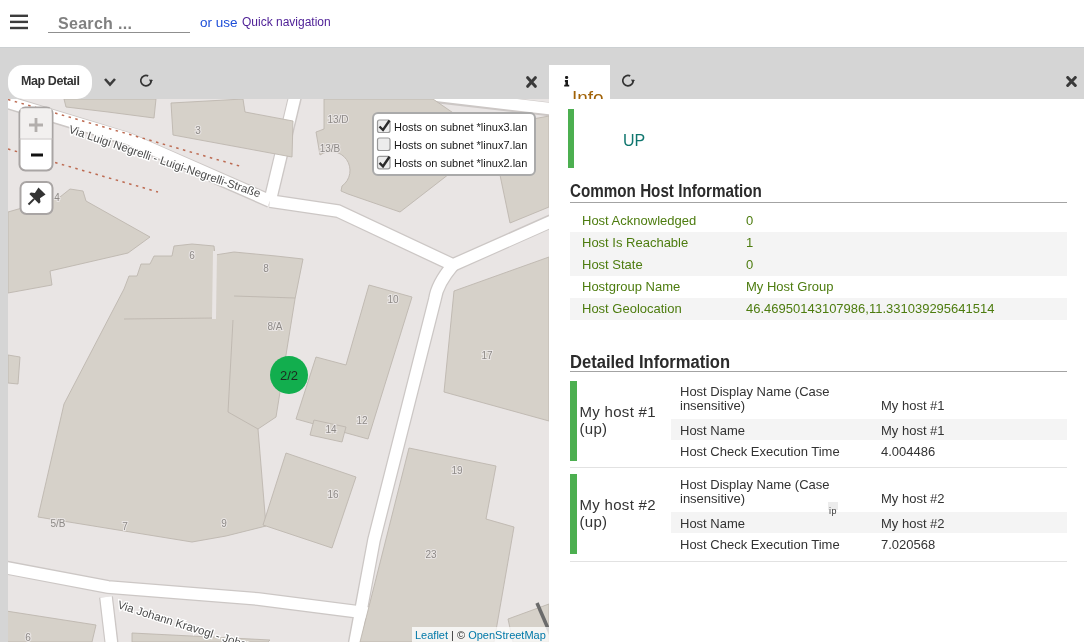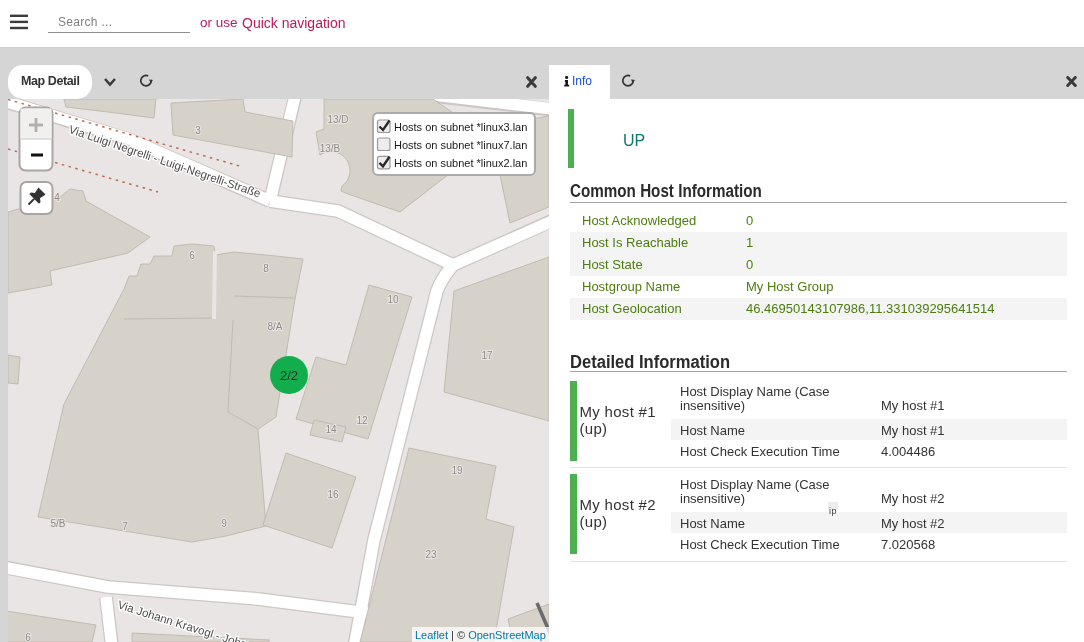--- a/index.html
+++ b/index.html
@@ -1,24 +1,24 @@
 <!DOCTYPE html>
 <html><head>
 <meta charset="utf-8">
 <style>
   * { margin:0; padding:0; box-sizing:border-box; }
   html,body { width:1084px; height:642px; overflow:hidden; }
   body { background:#d5d5d5; font-family:"Liberation Sans", sans-serif; position:relative; }
   .abs { position:absolute; }
   
   #topbar { position:absolute; left:0; top:0; width:1084px; height:48px; background:#fff; border-bottom:1px solid #ccd0d2; }
-  #searchph { position:absolute; left:58px; top:15px; font-size:12px; color:#808080; letter-spacing:0.3px; }
+  #searchph { position:absolute; left:58px; top:15px; font-size:16px; color:#808080; letter-spacing:0.3px;font-weight:bold; }
   #searchline { position:absolute; left:48px; top:32px; width:142px; height:1px; background:#8f8f8f; }
-  #oruse { position:absolute; left:200px; top:15px; font-size:13.5px; color:#be185d; }
-  #qnav { position:absolute; left:242px; top:15px; font-size:14px; color:#be185d; }
+  #oruse { position:absolute; left:200px; top:15px; font-size:13.5px; color:#1d4ed8; }
+  #qnav { position:absolute; left:242px; top:15px; font-size:12px; color:#4c1d95; }
   
   .tab { position:absolute; top:65px; height:34px; background:#fff; }
   #tab1 { left:8px; width:84px;border-radius:15px; }
   #tab1 span { position:absolute; left:13px; top:9px; font-size:12.5px; font-weight:bold; color:#333; letter-spacing:-0.4px; }
   #tab2 { left:549px; width:61px; }
   
   #rpanel { position:absolute; left:549px; top:99px; width:535px; height:543px; background:#fff; }
   .gbar { position:absolute; background:#4caf50; width:6.5px; }
   h2.sect { position:absolute; left:21px; width:497px; height:0; }
   h2.sect .hl { position:absolute; left:0; top:0; font-size:18px; font-weight:bold; color:#2b2b2b; white-space:nowrap; transform:scaleX(0.845); transform-origin:0 0; letter-spacing:0; }
@@ -53,21 +53,21 @@
   <path d="M9.0 5.6 L13.0 5.9 L10.6 9.0 Z" fill="#333"></path>
 </svg>
 <svg class="abs" style="left:525.5px; top:75.5px;" width="11" height="12" viewBox="0 0 11 12">
   <path d="M1.7 1.7 L9.3 10.3 M9.3 1.7 L1.7 10.3" stroke="#3a3a3a" stroke-width="3" stroke-linecap="round"></path>
 </svg>
 <div class="tab" id="tab2">
   <svg style="position:absolute; left:14.5px; top:75.5px; margin-top:-65px;" width="6" height="12" viewBox="0 0 6 12">
     <circle cx="2.6" cy="1.5" r="1.6" fill="#1a1a1a"></circle>
     <path d="M0.9 4.1 L4 4.1 L4 8.8 L5.2 8.8 L5.2 10.6 L0.2 10.6 L0.2 8.8 L1.4 8.8 L1.4 5.9 L0.9 5.9 Z" fill="#1a1a1a"></path>
   </svg>
-  <span style="position:absolute; left:23px; top:9px; font-size:12px; color:#1d4ed8;">Info</span>
+  <span style="position:absolute; left:23px; top:22px; font-size:19px; color:#a16207;">Info</span>
 </div>
 <svg class="abs" style="left:622px; top:74px;" width="15" height="14" viewBox="0 0 15 14">
   <path d="M8.2 1.89 A5.2 5.2 0 1 0 11.15 5.88" fill="none" stroke="#333" stroke-width="1.7"></path>
   <path d="M9.0 5.6 L13.0 5.9 L10.6 9.0 Z" fill="#333"></path>
 </svg>
 <svg class="abs" style="left:1065.5px; top:76px;" width="11" height="11" viewBox="0 0 11 11">
   <path d="M1.7 1.5 L9.3 9.5 M9.3 1.5 L1.7 9.5" stroke="#3a3a3a" stroke-width="3" stroke-linecap="round"></path>
 </svg>
 
 <div id="rpanel">

